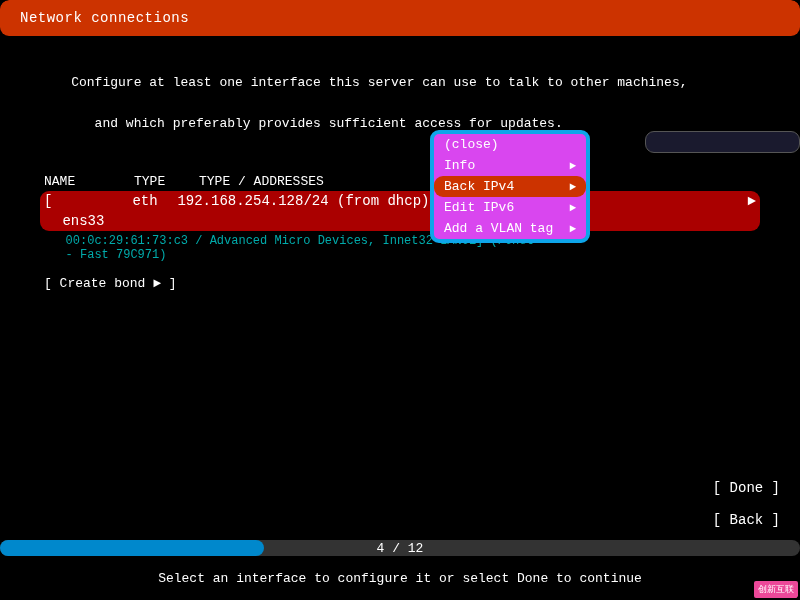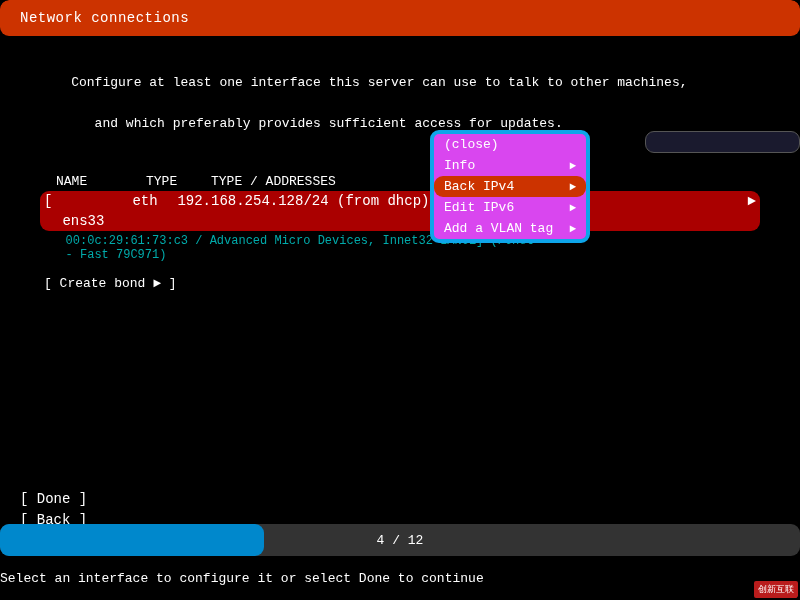--- a/index.html
+++ b/index.html
@@ -48,21 +48,21 @@
     }
 
     #table-header {
       display: flex;
       color: #ffffff;
       font-size: 13px;
       padding: 2px 4px;
       gap: 20px;
     }
 
-    .col-name { width: 70px; margin-left: 12px; }
+    .col-name { width: 70px; }
     .col-type { width: 45px; }
     .col-notes { flex: 1; }
 
     #interface-row {
       background-color: #aa0000;
       color: #ffffff;
       display: flex;
       align-items: flex-start;
       padding: 2px 4px;
       position: relative;
@@ -129,37 +129,37 @@
       margin-top: 8px;
     }
 
     #buttons-area {
       position: absolute;
       bottom: 70px;
       left: 0;
       right: 0;
       display: flex;
       flex-direction: column;
-      align-items: flex-start;
-      gap: 1px;
+      align-items: flex-end;
+      gap: 12px;
     }
 
     .btn {
       color: #ffffff;
       font-size: 14px;
       cursor: pointer;
       padding: 2px 20px;
     }
 
     #progress-bar-container {
       position: absolute;
       bottom: 44px;
       left: 0;
       right: 0;
-      height: 32px;
+      height: 16px;
       background-color: #333333;
       display: flex;
       align-items: center;
     }
 
     #progress-bar-fill {
       height: 100%;
       background-color: #0088cc;
       width: 33%;
     }
@@ -174,34 +174,34 @@
 
     #status-bar {
       position: absolute;
       bottom: 0;
       left: 0;
       right: 0;
       height: 44px;
       background-color: #000000;
       display: flex;
       align-items: center;
-      justify-content: flex-start;
+      justify-content: center;
     }
 
     #status-text {
       color: #ffffff;
       font-size: 13px;
       text-align: center;
     }
 
     #watermark {
       position: absolute;
       bottom: 2px;
       right: 2px;
-      background-color: #b91c1c;
+      background-color: #ec4899;
       color: #ffffff;
       font-size: 9px;
       padding: 2px 4px;
       border-radius: 2px;
     }
 
     .bracket { color: #ffffff; }
   </style>
 </head>
 <body>

